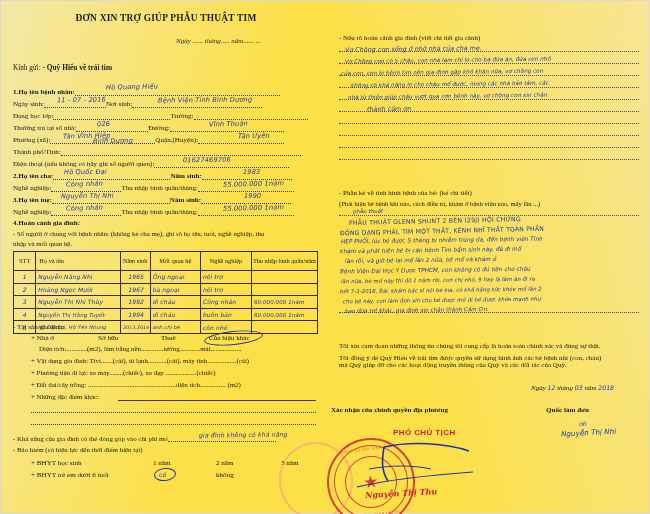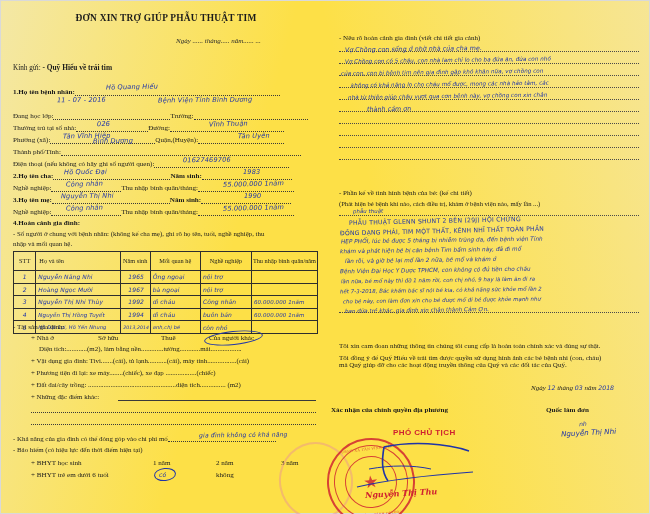--- a/index.html
+++ b/index.html
@@ -182,20 +182,23 @@
     <div class="kinhgui">
       <span>Kính gửi:</span>
       <b>- Quỹ Hiểu về trái tim</b>
     </div>
 
     <div class="frow" style="top:86px;">
       <b class="lbl b">1.Họ tên bệnh nhân:</b><span class="dots" style="width:205px;"></span>
     </div>
     <div class="hw" style="left:105px;top:82px;">Hồ Quang Hiếu</div>
 
+    <div class="frow" style="top:98px;">
+      <span class="lbl">Ngày sinh:</span><span class="dots" style="width:62px;"></span><span class="lbl">Nơi sinh:</span><span class="dots" style="width:130px;"></span>
+    </div>
     <div class="hw l2" style="left:56px;top:95px;">11 - 07 - 2016</div>
     <div class="hw l2" style="left:157px;top:95px;">Bệnh Viện Tỉnh Bình Dương</div>
 
     <div class="frow" style="top:110px;">
       <span class="lbl">Đang học lớp:</span><span class="dots" style="width:117px;"></span><span class="lbl">Trường:</span><span class="dots" style="width:114px;"></span>
     </div>
 
     <div class="frow" style="top:122px;">
       <span class="lbl">Thường trú tại số nhà:</span><span class="dots" style="width:72px;"></span><span class="lbl">Đường:</span><span class="dots" style="width:114px;"></span>
     </div>
@@ -298,21 +301,21 @@
           <td class="hwcell">còn nhỏ</td>
           <td class="hwcell"></td>
         </tr>
       </tbody>
     </table>
 
     <div class="bullet" style="top:322px;">- Tài sản gia đình:</div>
     <div class="sub" style="top:333px;">+ Nhà ở</div>
     <div class="sub" style="left:97px;top:333px;">Sở hữu</div>
     <div class="sub" style="left:160px;top:333px;">Thuê</div>
-    <div class="sub" style="left:208px;top:333px;">Của người khác</div>
+    <div class="sub" style="left:208px;top:333px;">Của hiệu khác</div>
     <div class="circle-mark" style="left:203px;top:330px;width:57px;height:12px;"></div>
 
     <div class="sub" style="left:38px;top:344px;font-size:6.9px;">Diện tích:............(m2), làm bằng nền.............tường............mái..................</div>
     <div class="sub" style="top:356px;font-size:6.9px;">+ Vật dụng gia đình: Tivi.......(cái), tủ lạnh...........(cái), máy tính.................(cái)</div>
     <div class="sub" style="top:368px;font-size:6.9px;">+ Phương tiện đi lại: xe máy........(chiếc), xe đạp ..................(chiếc)</div>
     <div class="sub" style="top:380px;font-size:6.9px;">+ Đất đai/cây trồng: ...................................................diện tích............... (m2)</div>
     <div class="sub" style="top:392px;font-size:6.9px;">+ Những đặc điểm khác:</div>
     <div style="position:absolute;left:117px;top:399px;width:198px;border-bottom:1px solid #3a3a3a;"></div>
     <div style="position:absolute;left:30px;top:411px;width:285px;border-bottom:1px dotted #3a3a3a;"></div>
     <div style="position:absolute;left:30px;top:423px;width:285px;border-bottom:1px dotted #3a3a3a;"></div>

